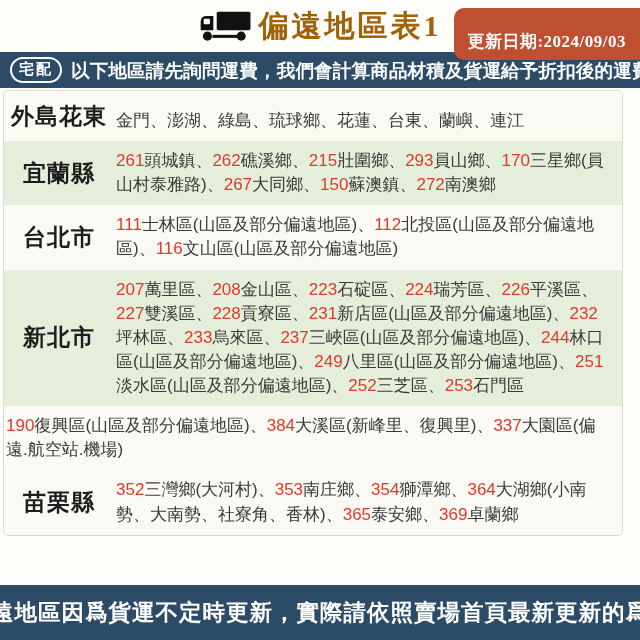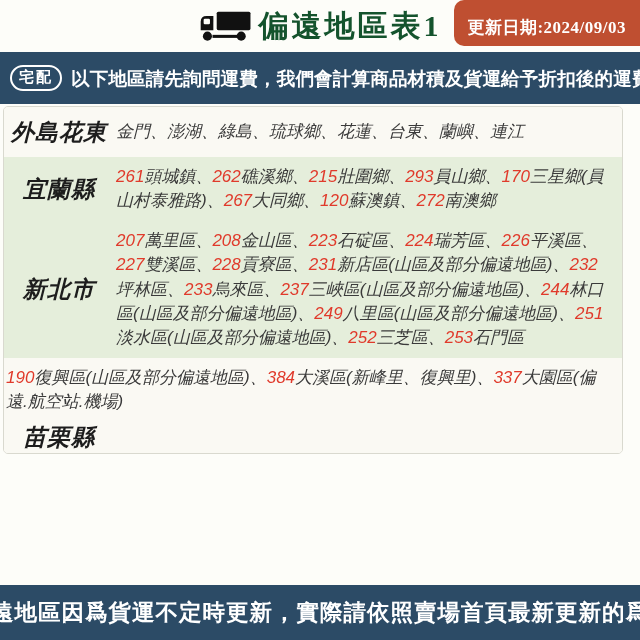--- a/index.html
+++ b/index.html
@@ -15,47 +15,47 @@
   body{
     width:640px;height:640px;
     background:#fdfdf9;
     font-family:"Liberation Sans","DejaVu Sans",sans-serif;
     position:relative;
     overflow:hidden;
   }
   
   .header{position:relative;height:52px;}
   .update-badge{
-    position:absolute;top:0;right:0;
+    position:absolute;top:8px;right:0;
     background:var(--badge-orange);
     color:#fff;
     font-family:"Liberation Serif","DejaVu Serif",serif;
     font-weight:bold;
     font-size:17px;
-    padding:16px 14px 7px 13px;
+    padding:22px 14px 7px 13px;
     border-radius:10px 0 0 10px;
     letter-spacing:0.5px;
   }
   .title-row{
     display:flex;justify-content:center;align-items:center;
     gap:6px;padding-top:10px;height:42px;
   }
   .truck{width:54px;height:36px;display:block;}
   h1.title{
     margin:0;
     font-family:"Liberation Serif","DejaVu Serif",serif;
     font-weight:700;
     font-size:30px;
     letter-spacing:3px;
-    color:#14532d;
+    color:#a16207;
   }
   
   .banner{
     background:var(--navy);
-    height:52px;
+    height:36px;
     display:flex;align-items:center;
     padding:0 10px;gap:9px;
   }
   .pill{
     border:2px solid #fff;
     border-radius:999px;
     color:#fff;
     font-family:"Liberation Serif","DejaVu Serif",serif;
     font-weight:700;
     font-size:15px;
@@ -71,42 +71,41 @@
     font-size:18.5px;
     letter-spacing:0.2px;
     white-space:nowrap;
   }
   
   .table{
     margin:2px 17px 0 3px;
     border:1px solid #d9d9cf;
     border-radius:5px;
     overflow:hidden;
-    font-style:italic;
   }
   .row{display:flex;align-items:center;}
   .row.white{background:var(--row-white);}
   .row.green{background:var(--row-green);}
   .row-label{
     flex:0 0 110px;
     display:flex;align-items:center;justify-content:center;
     font-size:23px;
     font-weight:700;
     color:#1d1d1d;
     letter-spacing:1px;
     padding:0 2px;
   }
   .row-content{
     flex:1;
     padding:8px 12px 8px 2px;
     font-size:17px;
     line-height:1.42;
     color:#3a3a3a;
     min-height:50px;
-    display:flex;align-items:center;
+    display:flex;align-items:flex-end;
     flex-wrap:wrap;
   }
   .row-content .inner{display:inline;}
   .code{color:var(--code-red);}
   
   .footer{
     position:absolute;left:0;right:0;bottom:0;
     background:var(--navy);
     height:55px;
     display:flex;align-items:center;justify-content:center;
@@ -147,39 +146,48 @@
   <div class="row white">
     <div class="row-label">外島花東</div>
     <div class="row-content">
           <span class="inner">金門、澎湖、綠島、琉球鄉、花蓮、台東、蘭嶼、連江</span>
         </div>
   </div>
 
   <div class="row green">
     <div class="row-label">宜蘭縣</div>
     <div class="row-content">
-          <span class="inner"><span class="code">261</span>頭城鎮、<span class="code">262</span>礁溪鄉、<span class="code">215</span>壯圍鄉、<span class="code">293</span>員山鄉、<span class="code">170</span>三星鄉(員山村泰雅路)、<span class="code">267</span>大同鄉、<span class="code">120</span>蘇澳鎮、<span class="code">272</span>南澳鄉</span>
+          <span class="inner"><span class="code">261</span>頭城鎮、<span class="code">262</span>礁溪鄉、<span class="code">215</span>壯圍鄉、<span class="code">293</span>員山鄉、<span class="code">170</span>三星鄉(員山村泰雅路)、<span class="code">267</span>大同鄉、<span class="code">150</span>蘇澳鎮、<span class="code">272</span>南澳鄉</span>
         </div>
   </div>
 
+  <div class="row white">
+    <div class="row-label">台北市</div>
+    <div class="row-content">
+          <span class="inner"><span class="code">111</span>士林區(山區及部分偏遠地區)、<span class="code">112</span>北投區(山區及部分偏遠地區)、<span class="code">116</span>文山區(山區及部分偏遠地區)</span>
+        </div>
+  </div>
 
   <div class="row green">
     <div class="row-label">新北市</div>
     <div class="row-content">
           <span class="inner"><span class="code">207</span>萬里區、<span class="code">208</span>金山區、<span class="code">223</span>石碇區、<span class="code">224</span>瑞芳區、<span class="code">226</span>平溪區、<span class="code">227</span>雙溪區、<span class="code">228</span>貢寮區、<span class="code">231</span>新店區(山區及部分偏遠地區)、<span class="code">232</span>坪林區、<span class="code">233</span>烏來區、<span class="code">237</span>三峽區(山區及部分偏遠地區)、<span class="code">244</span>林口區(山區及部分偏遠地區)、<span class="code">249</span>八里區(山區及部分偏遠地區)、<span class="code">251</span>淡水區(山區及部分偏遠地區)、<span class="code">252</span>三芝區、<span class="code">253</span>石門區</span>
         </div>
   </div>
 
   <div class="row white">
     <div class="row-content">
           <span class="inner"><span class="code">190</span>復興區(山區及部分偏遠地區)、<span class="code">384</span>大溪區(新峰里、復興里)、<span class="code">337</span>大園區(偏遠.航空站.機場)</span>
         </div>
   </div>
 
 
   <div class="row white">
     <div class="row-label">苗栗縣</div>
+    <div class="row-content">
+          <span class="inner"><span class="code">352</span>三灣鄉(大河村)、<span class="code">353</span>南庄鄉、<span class="code">354</span>獅潭鄉、<span class="code">364</span>大湖鄉(小南勢、大南勢、社寮角、香林)、<span class="code">365</span>泰安鄉、<span class="code">369</span>卓蘭鄉</span>
+        </div>
   </div>
 </div>
 
   <div class="footer">偏遠地區因爲貨運不定時更新，實際請依照賣場首頁最新更新的爲準</div>
 
 </div>
 
 </body></html>

